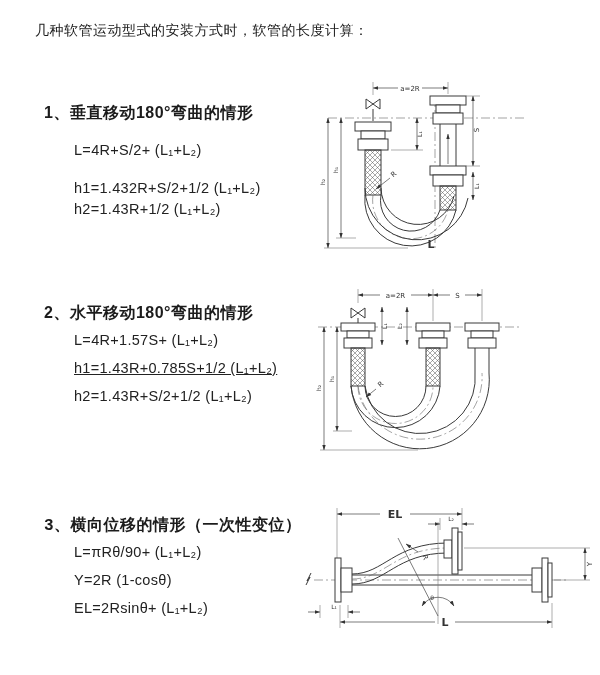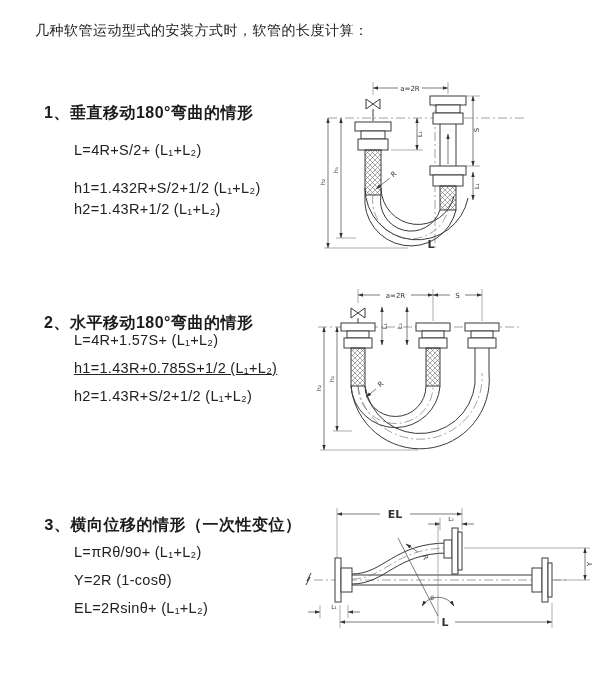--- a/index.html
+++ b/index.html
@@ -25,21 +25,21 @@
 </head>
 <body>
 
 <div class="abs doc-title" style="left:35px;top:22px;">几种软管运动型式的安装方式时，软管的长度计算：</div>
 
 <div class="abs sec-heading" style="left:44px;top:103px;">1、垂直移动180°弯曲的情形</div>
 <div class="abs formula" style="left:74px;top:142px;">L=4R+S/2+ (L₁+L₂)</div>
 <div class="abs formula" style="left:74px;top:160px;margin-top:20px;">h1=1.432R+S/2+1/2 (L₁+L₂)</div>
 <div class="abs formula" style="left:74px;top:188px;margin-top:13px;">h2=1.43R+1/2 (L₁+L₂)</div>
 
-<div class="abs sec-heading" style="left:44px;top:313px;">2、水平移动180°弯曲的情形</div>
+<div class="abs sec-heading" style="left:44px;top:303px;">2、水平移动180°弯曲的情形</div>
 <div class="abs formula" style="left:74px;top:332px;">L=4R+1.57S+ (L₁+L₂)</div>
 <div class="abs formula" style="left:74px;top:360px;text-decoration:underline;">h1=1.43R+0.785S+1/2 (L₁+L₂)</div>
 <div class="abs formula" style="left:74px;top:388px;">h2=1.43R+S/2+1/2 (L₁+L₂)</div>
 
 <div class="abs sec-heading" style="left:44px;top:515px;font-family:Liberation Mono, monospace;">3、横向位移的情形（一次性变位）</div>
 <div class="abs formula" style="left:74px;top:544px;">L=πRθ/90+ (L₁+L₂)</div>
 <div class="abs formula" style="left:74px;top:572px;">Y=2R (1-cosθ)</div>
 <div class="abs formula" style="left:74px;top:600px;text-align:center;">EL=2Rsinθ+ (L₁+L₂)</div>
 
 <svg class="abs" style="left:310px;top:70px;" width="290" height="185" viewBox="0 0 290 185">

